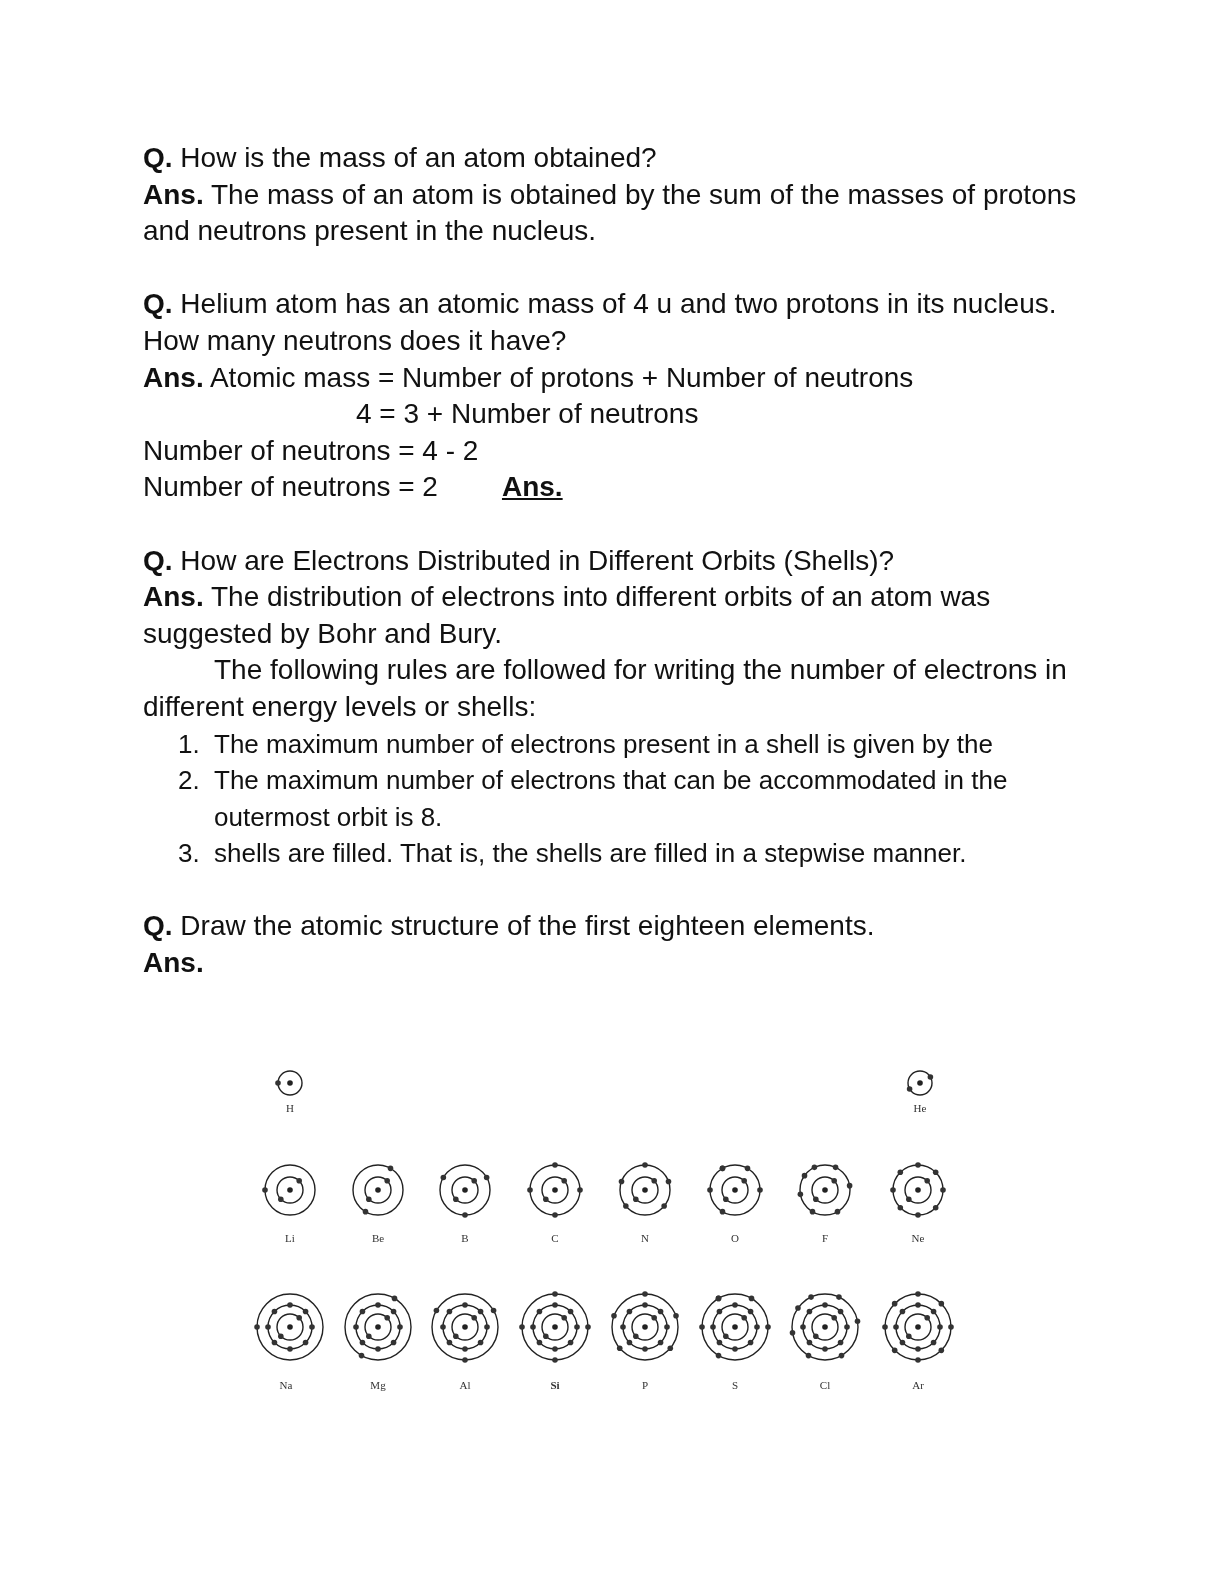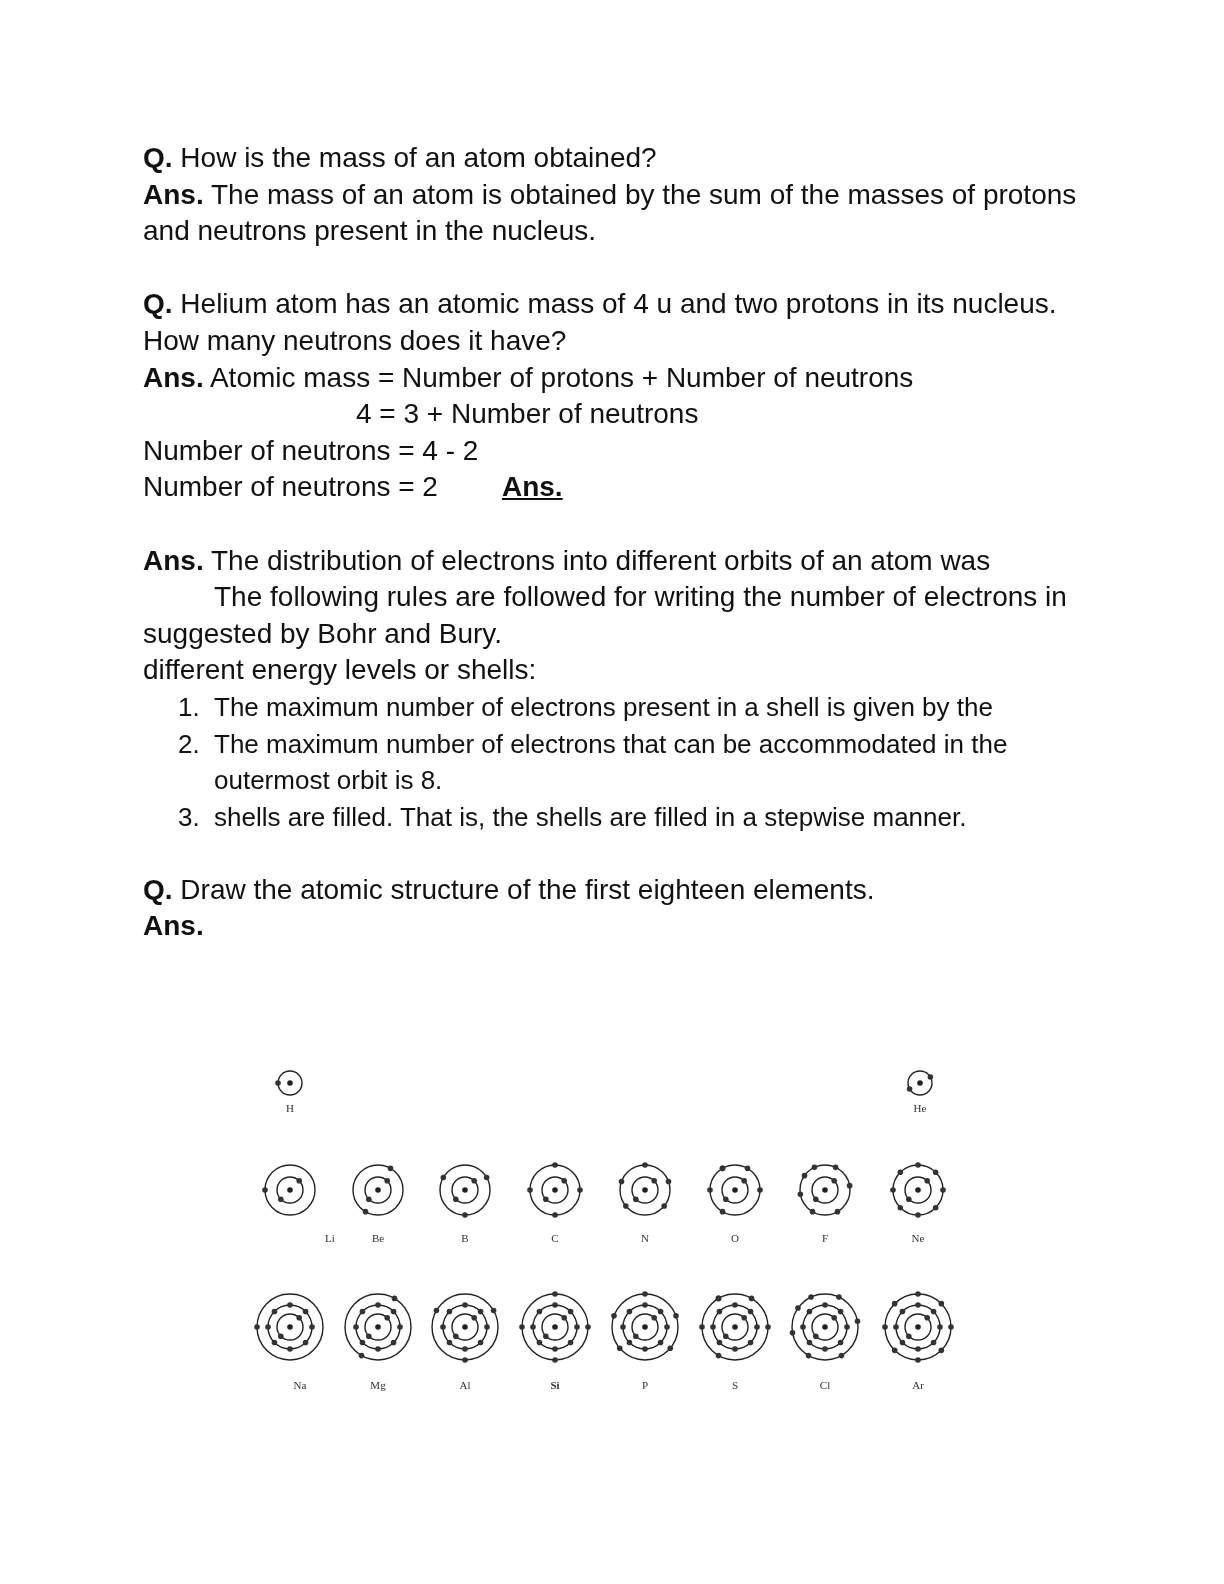--- a/index.html
+++ b/index.html
@@ -32,23 +32,24 @@
   <div class="gap"></div>
 
   <div class="line"><span class="b">Q.</span><span> Helium atom has an atomic mass of 4 u and two protons in its nucleus.</span></div>
   <div class="line">How many neutrons does it have?</div>
   <div class="line"><span class="b">Ans.</span><span> Atomic mass = Number of protons + Number of neutrons</span></div>
   <div class="line indent-eq">4 = 3 + Number of neutrons</div>
   <div class="line">Number of neutrons = 4 - 2</div>
   <div class="line"><span>Number of neutrons = 2</span><span class="ans-ul">Ans.</span></div>
   <div class="gap"></div>
 
+  <div class="line"><span class="b">Q.</span><span> How are Electrons Distributed in Different Orbits (Shells)?</span></div>
   <div class="line"><span class="b">Ans.</span><span> The distribution of electrons into different orbits of an atom was</span></div>
+  <div class="line">suggested by Bohr and Bury.</div>
   <div class="line indent-para">The following rules are followed for writing the number of electrons in</div>
-  <div class="line">suggested by Bohr and Bury.</div>
   <div class="line">different energy levels or shells:</div>
   <ol class="rules">
     <li>
       <span class="num">1.</span>
       <div>The maximum number of electrons present in a shell is given by the</div>
     </li>
     <li>
       <span class="num">2.</span>
       <div>The maximum number of electrons that can be accommodated in the</div>
       <div>outermost orbit is 8.</div>
@@ -79,21 +80,21 @@
     </svg>
     <div class="atom-label" style="left: 920px; top: 1102px;">He</div>
     <svg class="atom" width="58" height="58" viewBox="-29 -29 58 58" style="left: 261px; top: 1161px;">
       <circle r="2.8" fill="#222"></circle>
       <circle r="13" fill="none" stroke="#222" stroke-width="1.4"></circle>
       <circle cx="9.19" cy="-9.19" r="2.8" fill="#333"></circle>
       <circle cx="-9.19" cy="9.19" r="2.8" fill="#333"></circle>
       <circle r="25" fill="none" stroke="#222" stroke-width="1.4"></circle>
       <circle cx="-25.00" cy="0.00" r="2.8" fill="#333"></circle>
     </svg>
-    <div class="atom-label" style="left: 290px; top: 1232px; margin-left: 40px;">Li</div>
+    <div class="atom-label" style="left: 290px; top: 1232px;">Li</div>
     <svg class="atom" width="58" height="58" viewBox="-29 -29 58 58" style="left: 349px; top: 1161px;">
       <circle r="2.8" fill="#222"></circle>
       <circle r="13" fill="none" stroke="#222" stroke-width="1.4"></circle>
       <circle cx="9.19" cy="-9.19" r="2.8" fill="#333"></circle>
       <circle cx="-9.19" cy="9.19" r="2.8" fill="#333"></circle>
       <circle r="25" fill="none" stroke="#222" stroke-width="1.4"></circle>
       <circle cx="12.50" cy="-21.65" r="2.8" fill="#333"></circle>
       <circle cx="-12.50" cy="21.65" r="2.8" fill="#333"></circle>
     </svg>
     <div class="atom-label" style="left: 378px; top: 1232px;">Be</div>
@@ -188,21 +189,21 @@
       <circle cx="15.56" cy="-15.56" r="2.8" fill="#333"></circle>
       <circle cx="22.00" cy="0.00" r="2.8" fill="#333"></circle>
       <circle cx="15.56" cy="15.56" r="2.8" fill="#333"></circle>
       <circle cx="0.00" cy="22.00" r="2.8" fill="#333"></circle>
       <circle cx="-15.56" cy="15.56" r="2.8" fill="#333"></circle>
       <circle cx="-22.00" cy="0.00" r="2.8" fill="#333"></circle>
       <circle cx="-15.56" cy="-15.56" r="2.8" fill="#333"></circle>
       <circle r="33" fill="none" stroke="#222" stroke-width="1.4"></circle>
       <circle cx="-33.00" cy="0.00" r="2.8" fill="#333"></circle>
     </svg>
-    <div class="atom-label" style="left: 300px; top: 1379px;">Na</div>
+    <div class="atom-label" style="left: 286px; top: 1379px;">Na</div>
     <svg class="atom" width="74" height="74" viewBox="-37 -37 74 74" style="left: 341px; top: 1290px;">
       <circle r="2.8" fill="#222"></circle>
       <circle r="13" fill="none" stroke="#222" stroke-width="1.4"></circle>
       <circle cx="9.19" cy="-9.19" r="2.8" fill="#333"></circle>
       <circle cx="-9.19" cy="9.19" r="2.8" fill="#333"></circle>
       <circle r="22" fill="none" stroke="#222" stroke-width="1.4"></circle>
       <circle cx="0.00" cy="-22.00" r="2.8" fill="#333"></circle>
       <circle cx="15.56" cy="-15.56" r="2.8" fill="#333"></circle>
       <circle cx="22.00" cy="0.00" r="2.8" fill="#333"></circle>
       <circle cx="15.56" cy="15.56" r="2.8" fill="#333"></circle>

